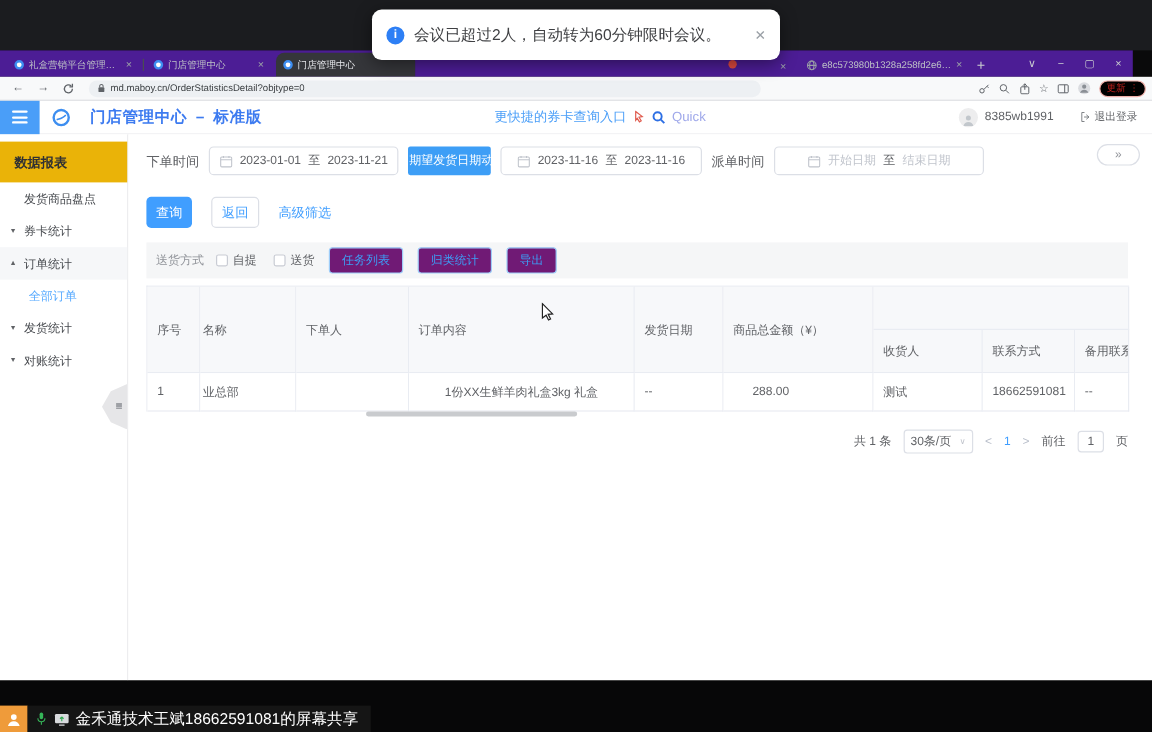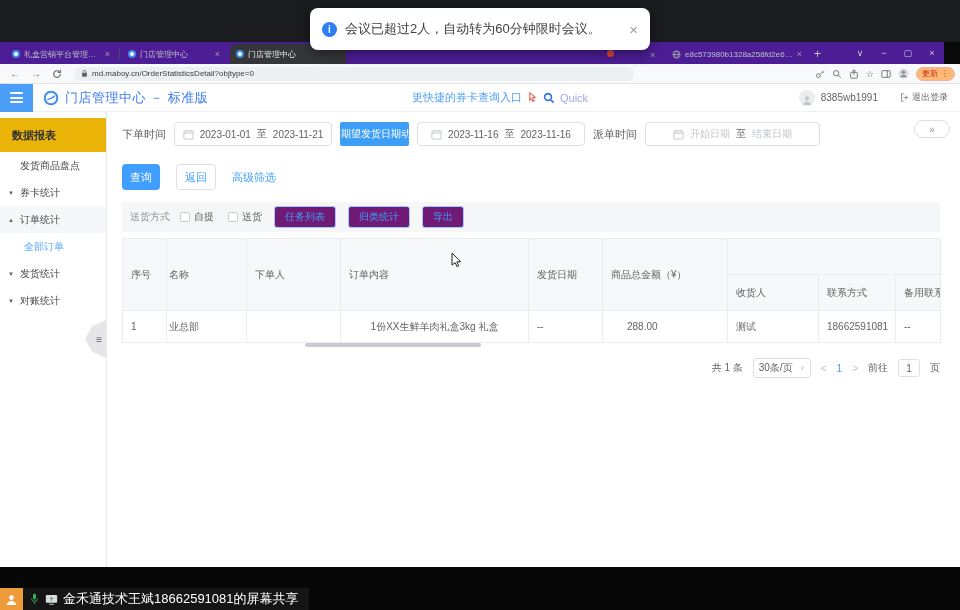--- a/index.html
+++ b/index.html
@@ -17,28 +17,28 @@
   .red-dot{position:absolute;left:607px;bottom:7px;width:7px;height:7px;border-radius:50%;background:#e04a3f}
   .lone-x{position:absolute;left:650px;bottom:4px;color:#9aa0a6;font-size:9px}
   .newtab{position:absolute;left:814px;bottom:3px;color:#c9ccd0;font-size:12px}
   .winctl{position:absolute;right:0;top:0;height:22px;display:flex}
   .winctl span{width:24px;height:22px;display:flex;align-items:center;justify-content:center;color:#c9ccd0;font-size:9px}
   .chrome-bar{position:absolute;left:0;top:64px;width:960px;height:20px;background:#f8f9fa;border-bottom:1px solid #e1e3e6;display:flex;align-items:center}
   .nav-icons{margin-left:10px;display:flex;align-items:center;gap:11px;color:#5f6368;font-size:10px}
   .url-pill{margin-left:12px;flex:1;height:14px;background:#edf0f3;border-radius:7px;display:flex;align-items:center;padding:0 7px;gap:4px;max-width:560px}
   .url-text{font-size:8px;color:#3c4043;white-space:nowrap;overflow:hidden}
   .chrome-right{margin-left:auto;margin-right:5px;display:flex;align-items:center;gap:7px;color:#5f6368;font-size:9px}
-  .update-pill{border:1px solid #f0b0aa;color:#c5221f;border-radius:9px;height:14px;display:flex;align-items:center;padding:0 5px;gap:3px;font-size:8px;background:#fdba74}
+  .update-pill{border:1px solid #f0b0aa;color:#c5221f;border-radius:9px;height:14px;display:flex;align-items:center;padding:0 5px;gap:3px;font-size:8px;background:#000000}
   
   .viewport{position:absolute;left:0;top:84px;width:960px;height:483px;background:#fff}
   .app-header{position:relative;height:28px;display:flex;align-items:center;border-bottom:1px solid #f0f1f3}
   .hamburger{width:33px;height:28px;background:#4a9ef8;display:flex;flex-direction:column;justify-content:center;align-items:center;gap:2.5px}
   .hamburger i{display:block;width:13px;height:2px;background:#fff;border-radius:1px}
   .app-logo{margin-left:10px;display:flex}
-  .app-title{margin-left:6px;font-size:13px;font-weight:normal;color:#3d7bf0;letter-spacing:.5px}
+  .app-title{margin-left:16px;font-size:13px;font-weight:bold;color:#3d7bf0;letter-spacing:.5px}
   .quick-entry{position:absolute;left:412px;display:flex;align-items:center;gap:5px}
   .quick-link{font-size:11px;color:#4a9ef8}
   .quick-word{font-size:11px;color:#9fa8ea}
   .user-area{position:absolute;right:12px;display:flex;align-items:center;gap:6px}
   .avatar{width:16px;height:16px;border-radius:50%;background:#ededee;display:flex;align-items:flex-end;justify-content:center;overflow:hidden}
   .uname{font-size:10px;color:#606266}
   .logout{display:flex;align-items:center;gap:3px;margin-left:16px;font-size:9px;color:#606266}
   .app-body{position:absolute;top:28px;left:0;right:0;bottom:0;display:flex}
   
   .sidebar{width:107px;border-right:1px solid #e9e9eb;position:relative;background:#fff}

